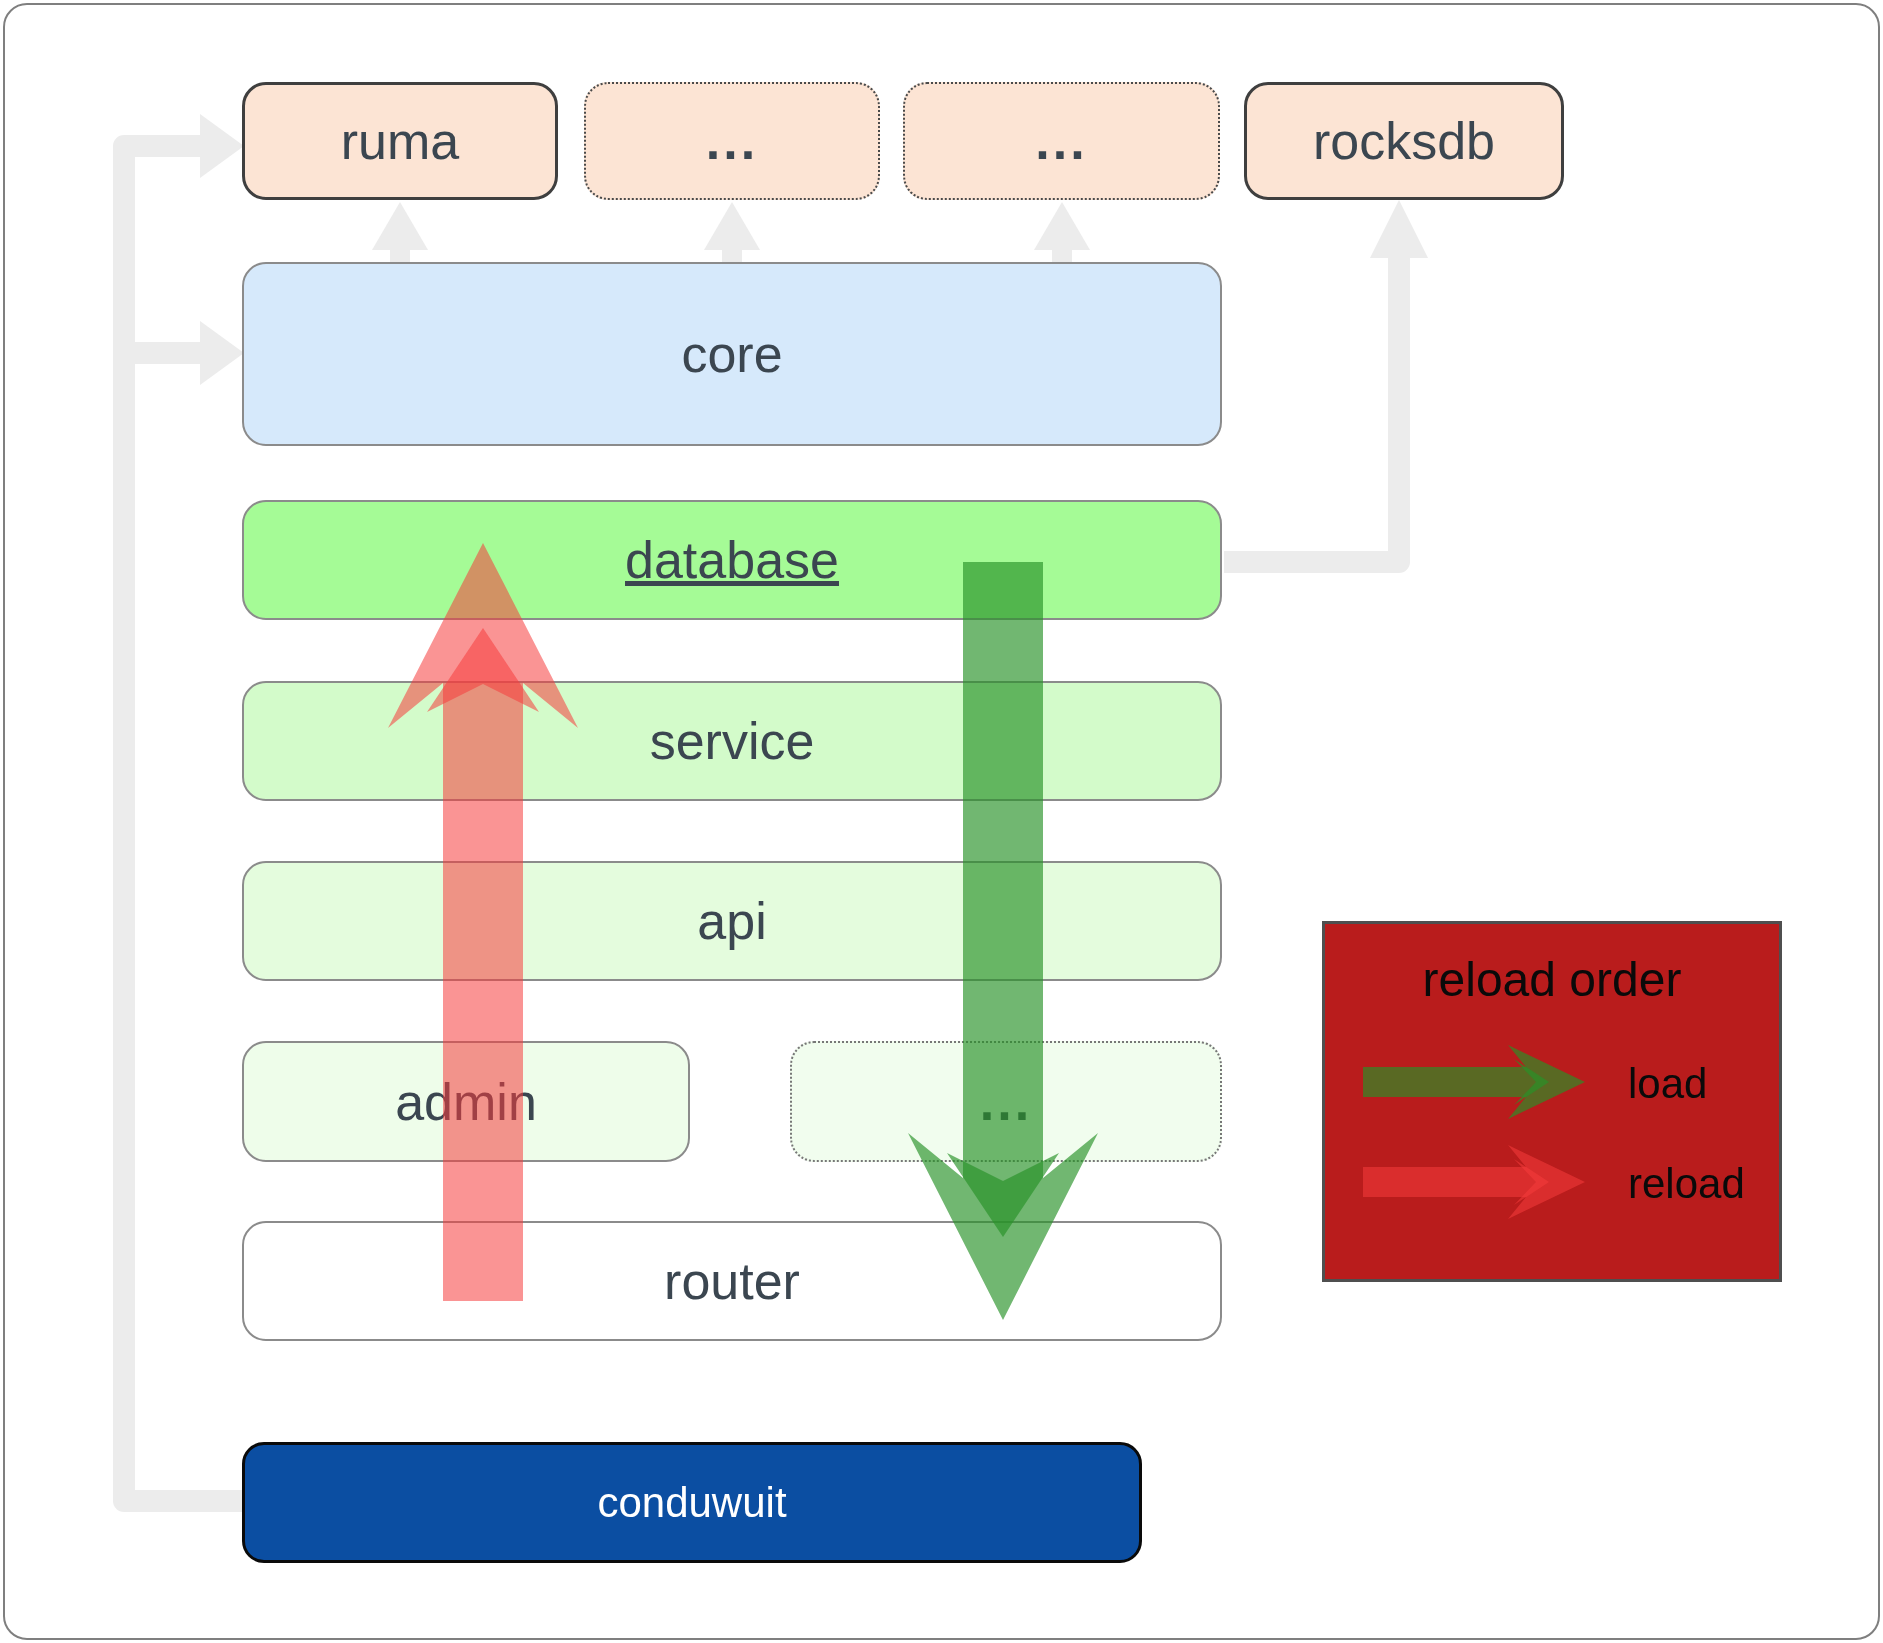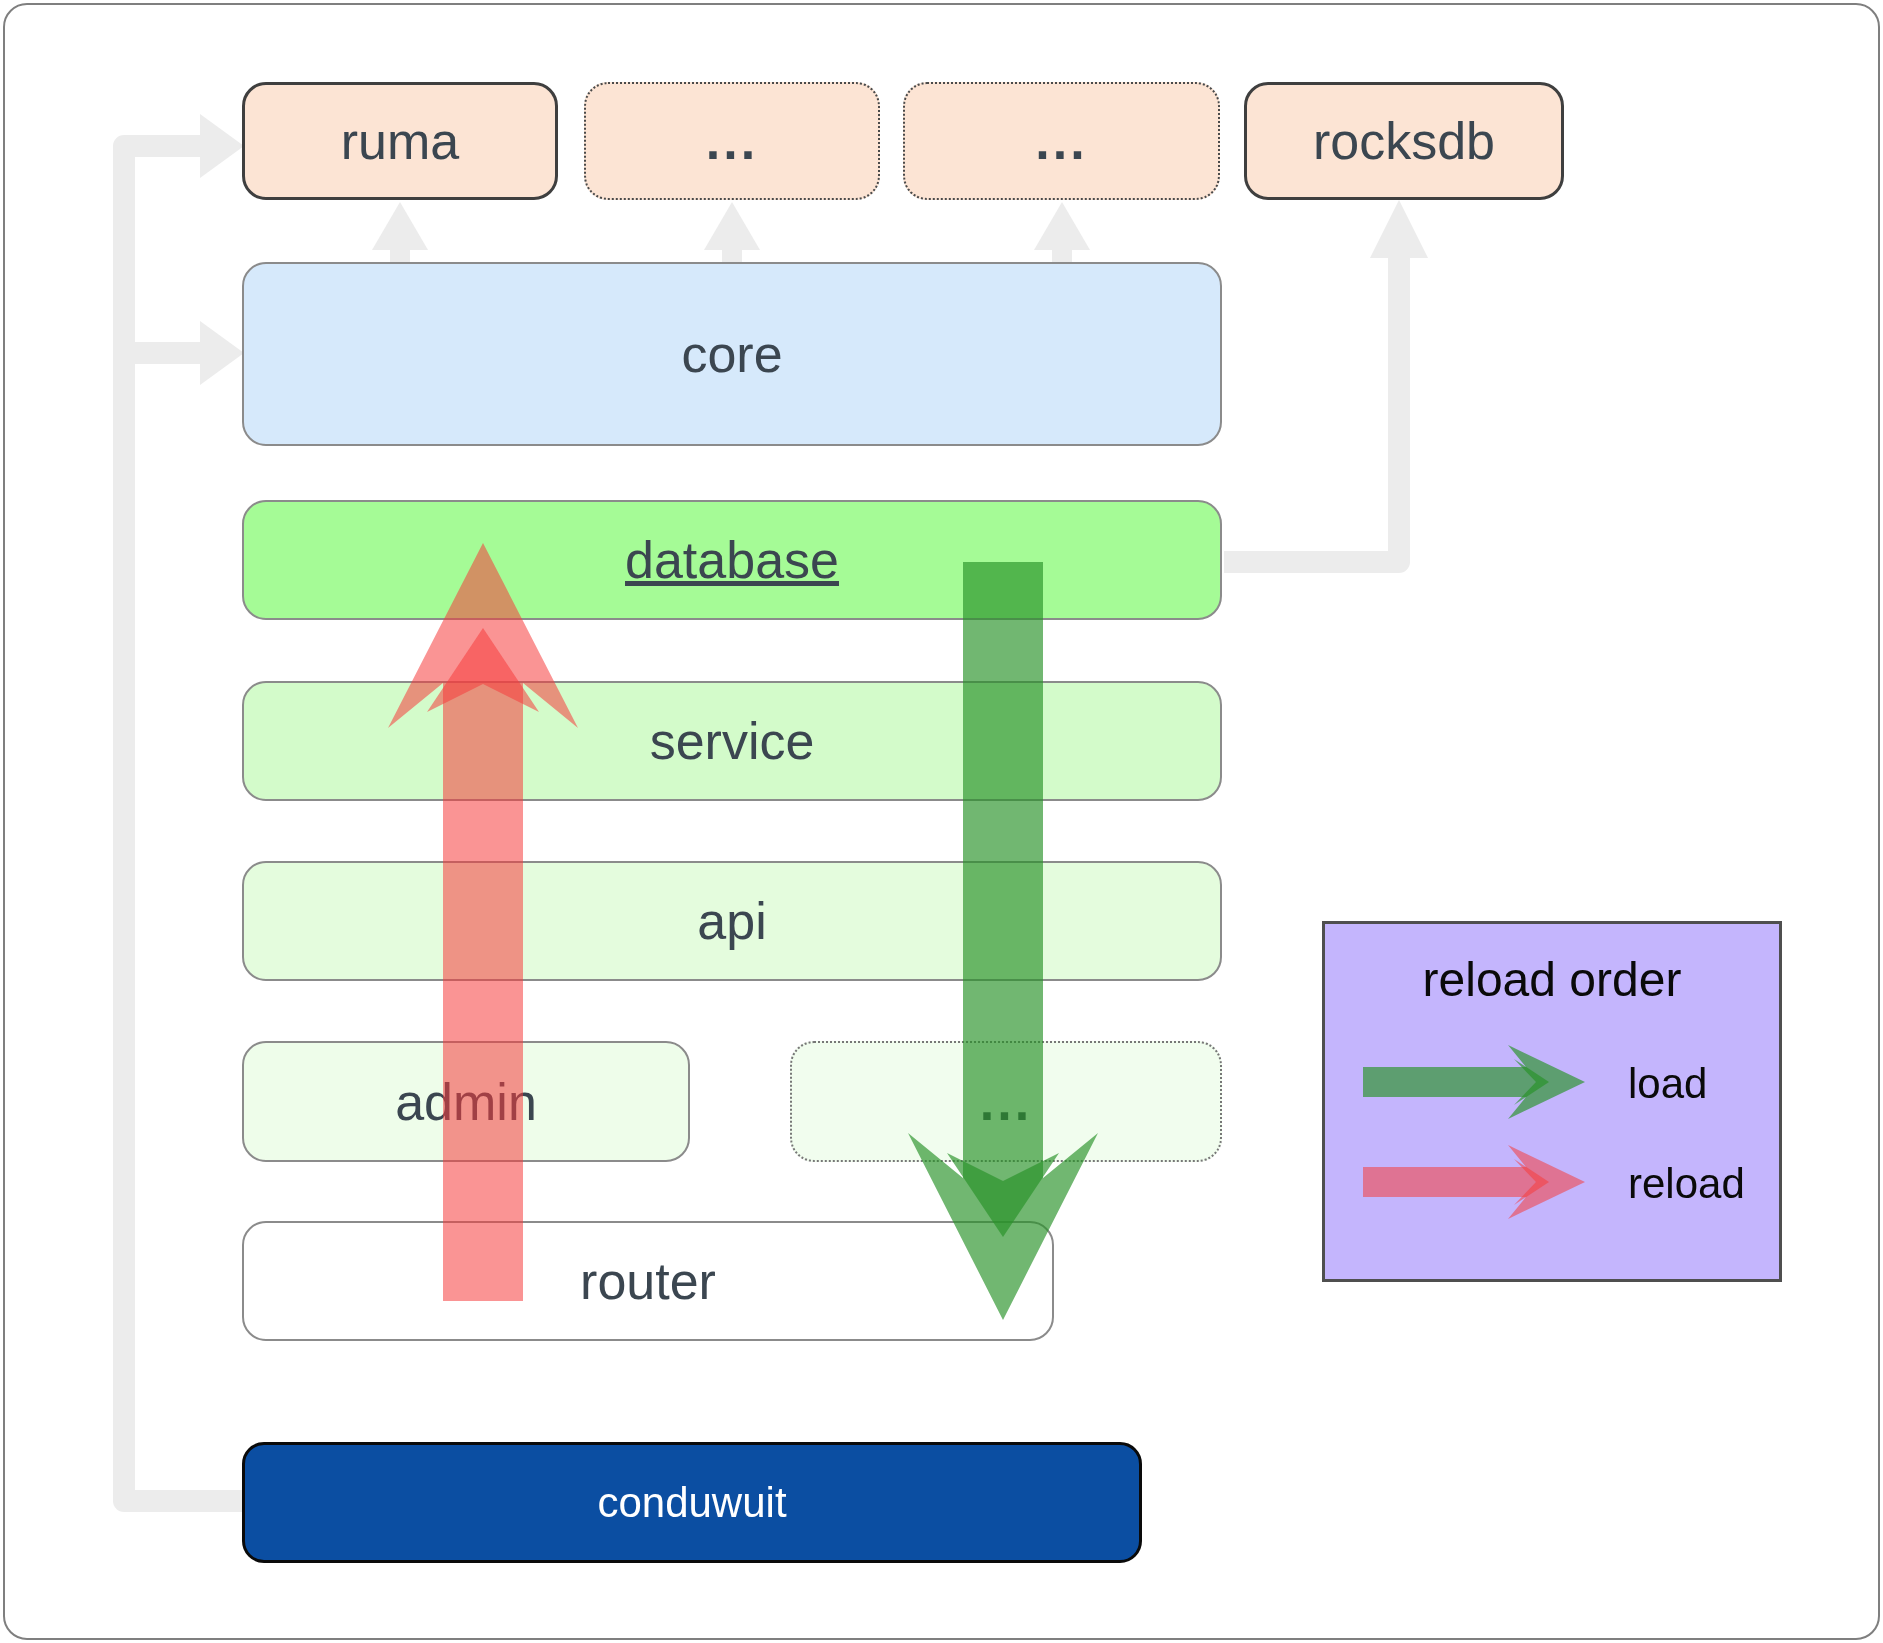--- a/index.html
+++ b/index.html
@@ -25,21 +25,21 @@
   #node-ruma      {left:242px;top:82px;width:316px;height:118px;}
   #node-etop1     {left:584px;top:82px;width:296px;height:118px;}
   #node-etop2     {left:903px;top:82px;width:317px;height:118px;}
   #node-rocksdb   {left:1244px;top:82px;width:320px;height:118px;}
   #node-core      {left:242px;top:262px;width:980px;height:184px;}
   #node-database  {left:242px;top:500px;width:980px;height:120px;text-decoration:underline;}
   #node-service   {left:242px;top:681px;width:980px;height:120px;}
   #node-api       {left:242px;top:861px;width:980px;height:120px;}
   #node-admin     {left:242px;top:1041px;width:448px;height:121px;}
   #node-emid      {left:790px;top:1041px;width:432px;height:121px;}
-  #node-router    {left:242px;top:1221px;width:812px;height:120px;}
+  #node-router    {left:242px;top:1221px;width:980px;height:120px;}
   #node-conduwuit {left:242px;top:1442px;width:900px;height:121px;
                    border:3px solid #0a0a0a;border-radius:22px;color:#ffffff;font-weight:500;font-size:42px;}
 
   .legend{position:absolute;left:1322px;top:921px;width:460px;height:361px;
           border:3px solid #4f4f4f;box-sizing:border-box;z-index:2;}
   .legend-title{margin-top:28px;text-align:center;font-size:48px;color:#0a0a0a;}
   .legend-label{position:absolute;font-size:42px;color:#0a0a0a;}
   #legend-label-load{left:303px;top:136px;}
   #legend-label-unload{left:303px;top:236px;}
 </style>
@@ -103,21 +103,21 @@
   </div>
 
   <div class="node r24 mid" id="node-router" style="background-color: rgb(255, 255, 255);">
     <span>router</span>
   </div>
 
   <div class="node" id="node-conduwuit" style="background-color: rgb(11, 78, 162);">
     <span>conduwuit</span>
   </div>
 
-  <div class="legend" style="background-color: #c4b5fd;">
+  <div class="legend" style="background-color: #b91c1c;">
     <div class="legend-title">reload order</div>
     <span class="legend-label" id="legend-label-load">load</span>
     <span class="legend-label" id="legend-label-unload">reload</span>
   </div>
 
   <svg class="layer layer-arrows" viewBox="0 0 1883 1643" xmlns="http://www.w3.org/2000/svg">
     <g fill="#f63c3c" fill-opacity="0.55">
       <polygon points="483,543 578,728 523,683 523,1301 443,1301 443,683 388,728"></polygon>
       <polygon points="483,628 539,712 483,684 427,712"></polygon>
       <polygon points="1363,1167 1526,1167 1508,1145 1585,1182 1508,1219 1526,1197 1363,1197"></polygon>

